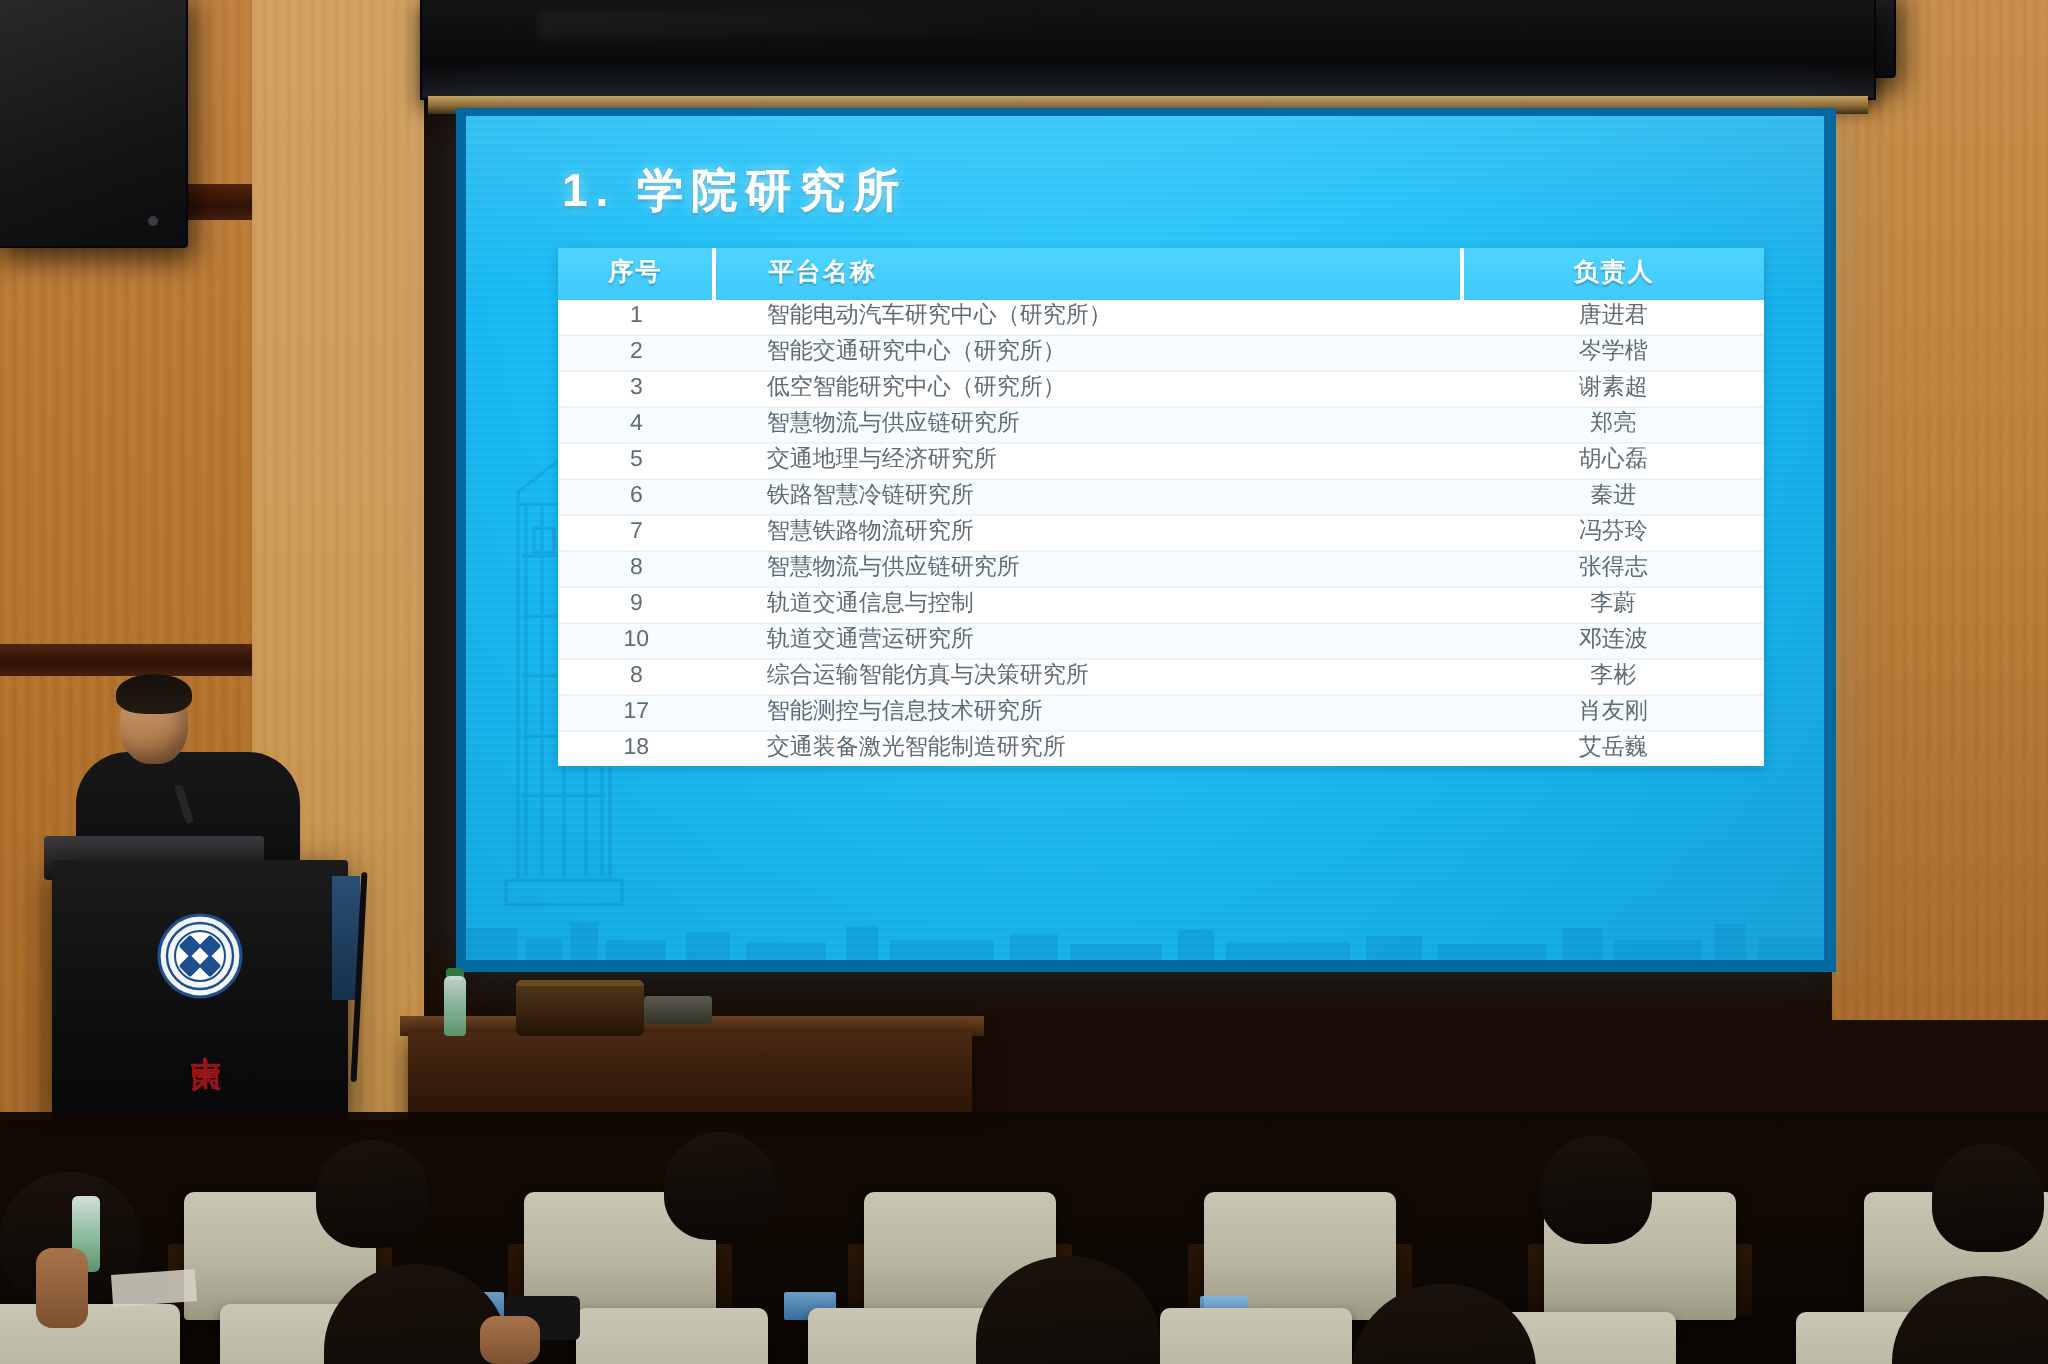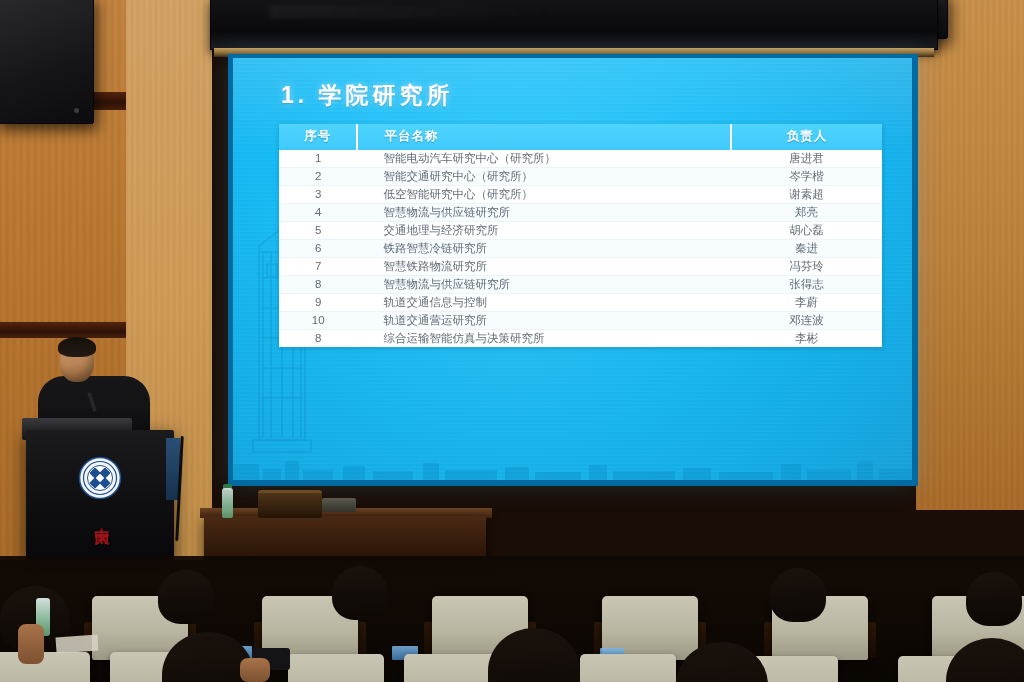--- a/index.html
+++ b/index.html
@@ -479,20 +479,30 @@
               <tr>
                 <td class="col-idx">10</td>
                 <td class="col-name">轨道交通营运研究所</td>
                 <td class="col-owner">邓连波</td>
               </tr>
               <tr>
                 <td class="col-idx">8</td>
                 <td class="col-name">综合运输智能仿真与决策研究所</td>
                 <td class="col-owner">李彬</td>
               </tr>
+              <tr>
+                <td class="col-idx">17</td>
+                <td class="col-name">智能测控与信息技术研究所</td>
+                <td class="col-owner">肖友刚</td>
+              </tr>
+              <tr>
+                <td class="col-idx">18</td>
+                <td class="col-name">交通装备激光智能制造研究所</td>
+                <td class="col-owner">艾岳巍</td>
+              </tr>
             </tbody>
         </table>
       </div>
 
     </div>
   </div>
 
   <div id="person">
     <div id="person-body"></div>
     <div id="person-head"></div>

